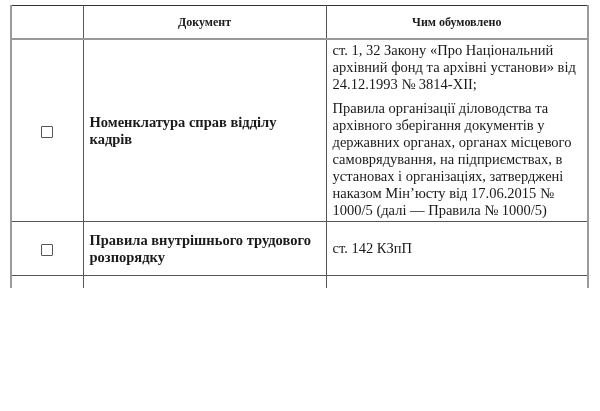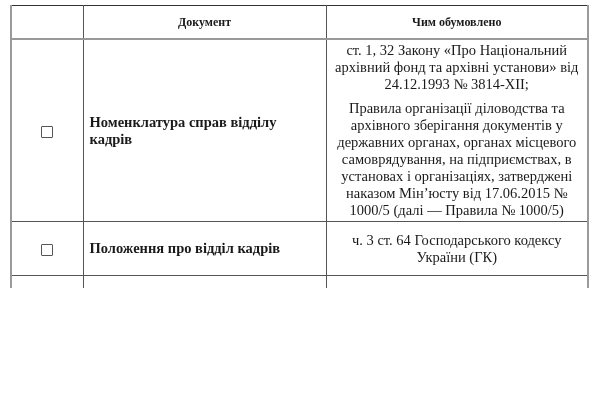--- a/index.html
+++ b/index.html
@@ -66,21 +66,20 @@
     }
     td.basis-cell {
       padding: 4px 6px 4px 6px;
       vertical-align: top;
     }
     td.basis-cell.middle {
       vertical-align: middle;
     }
     .basis-para {
       margin: 0;
-      text-align: center;
     }
     .basis-para + .basis-para {
       margin-top: 7px;
     }
     tr.row-1 td { height: 181px; }
     tr.row-2 td { height: 53px; }
     tr.row-3 td { height: 53px; }
     tr.row-4 td { height: 64px; }
     tr.row-5 td { height: 12px; border-bottom: none; }
   </style>
@@ -104,27 +103,27 @@
     <tr class="row-1">
       <td class="check-cell">
         <span class="checkbox"></span>
       </td>
       <td class="doc-cell">Номенклатура справ відділу кадрів</td>
       <td class="basis-cell">
         <p class="basis-para">ст. 1, 32 Закону «Про Національний архівний фонд та архівні установи» від 24.12.1993 № 3814-XII;</p>
         <p class="basis-para">Правила організації діловодства та архівного зберігання документів у державних органах, органах місцевого самоврядування, на підприємствах, в установах і організаціях, затверджені наказом Мін’юсту від 17.06.2015 № 1000/5 (далі — Правила № 1000/5)</p>
       </td>
     </tr>
-    <tr class="row-3">
+    <tr class="row-2">
       <td class="check-cell">
         <span class="checkbox"></span>
       </td>
-      <td class="doc-cell">Положення про відділ кадрів</td>
-      <td class="basis-cell">
-        <p class="basis-para">ч. 3 ст. 64 Господарського кодексу України (ГК)</p>
+      <td class="doc-cell">Правила внутрішнього трудового розпорядку</td>
+      <td class="basis-cell middle">
+        <p class="basis-para">ст. 142 КЗпП</p>
       </td>
     </tr>
     <tr class="row-5">
       <td></td>
       <td></td>
       <td></td>
     </tr>
   </tbody>
 </table>
 

